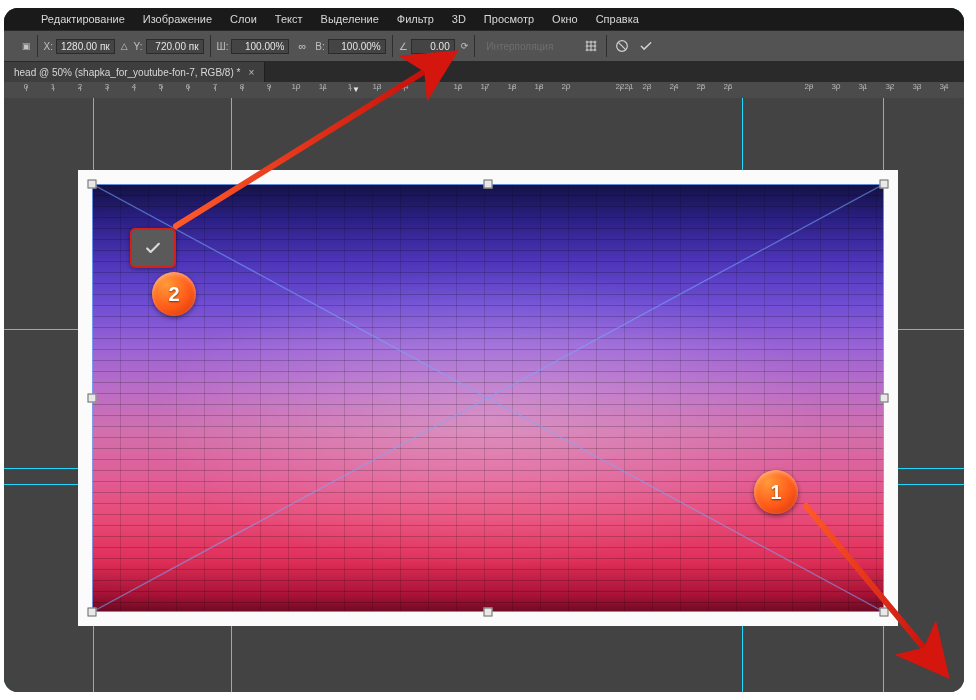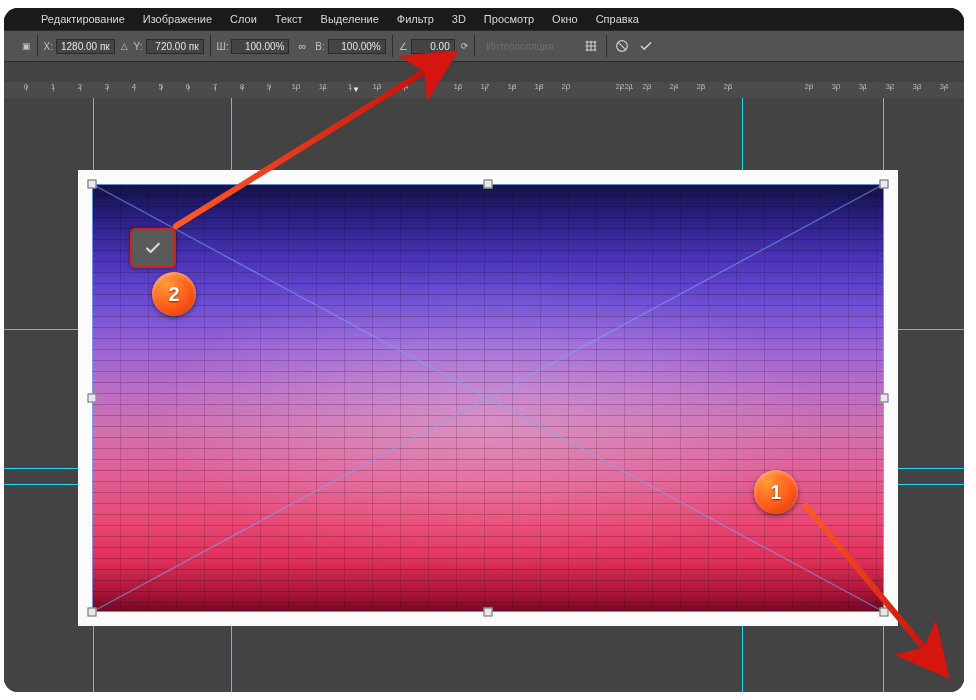--- a/index.html
+++ b/index.html
@@ -281,20 +281,26 @@
             <line x1="6.5" y1="6.5" x2="17.5" y2="17.5" stroke="#cfcfcf" stroke-width="1.8"></line>
           </svg>
     </div>
     <div class="btn-icon">
       <svg viewBox="0 0 24 24" width="16" height="16">
             <path d="M5 12.5l4.2 4.2L19 7" fill="none" stroke="#cfcfcf" stroke-width="2.2" stroke-linecap="round" stroke-linejoin="round"></path>
           </svg>
     </div>
   </div>
 
+  <div class="tabrow">
+    <div class="doctab">
+      <span>head @ 50% (shapka_for_youtube-fon-7, RGB/8) *</span>
+      <span class="x">×</span>
+    </div>
+  </div>
 
   <div class="ruler-h">
     <div class="ticks" id="ruler-ticks">
           <div class="tick" style="left: 15px; width: 14px;">0</div>
           <div class="tick" style="left: 42px; width: 14px;">1</div>
           <div class="tick" style="left: 69px; width: 14px;">2</div>
           <div class="tick" style="left: 96px; width: 14px;">3</div>
           <div class="tick" style="left: 123px; width: 14px;">4</div>
           <div class="tick" style="left: 150px; width: 14px;">5</div>
           <div class="tick" style="left: 177px; width: 14px;">6</div>

